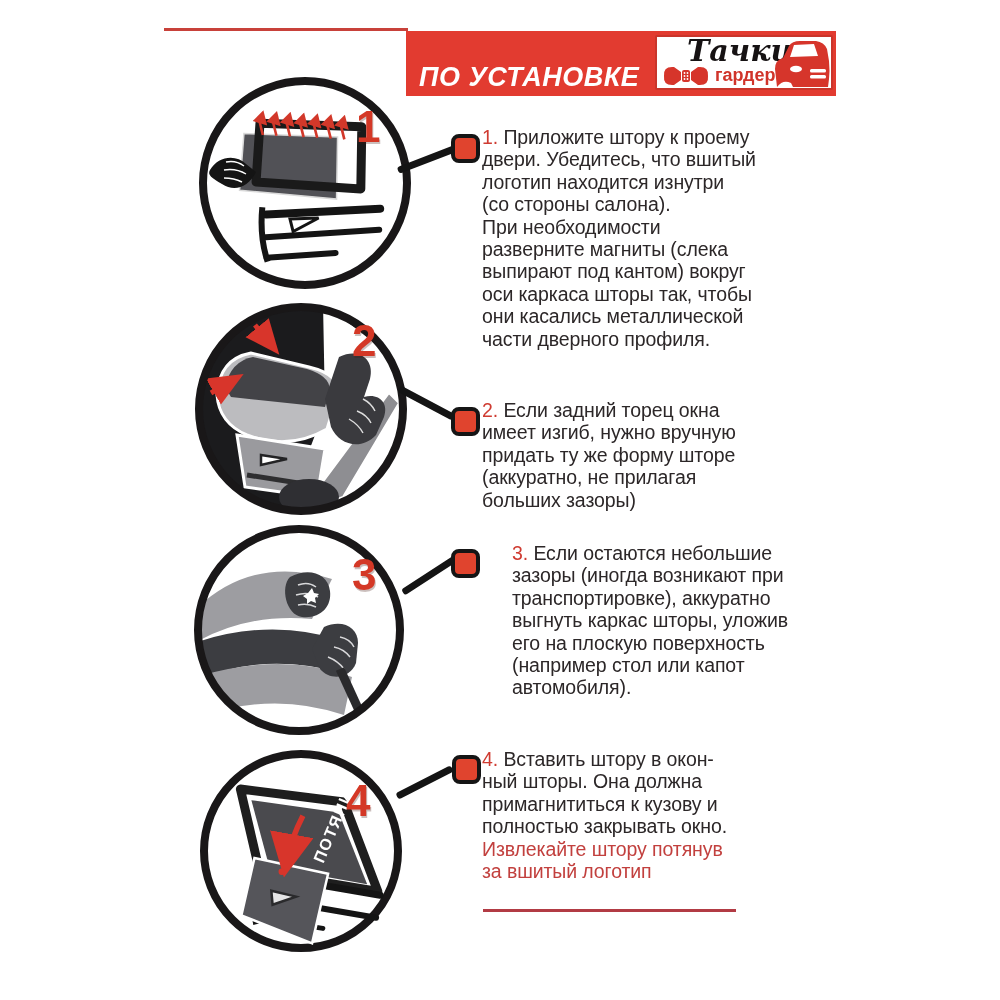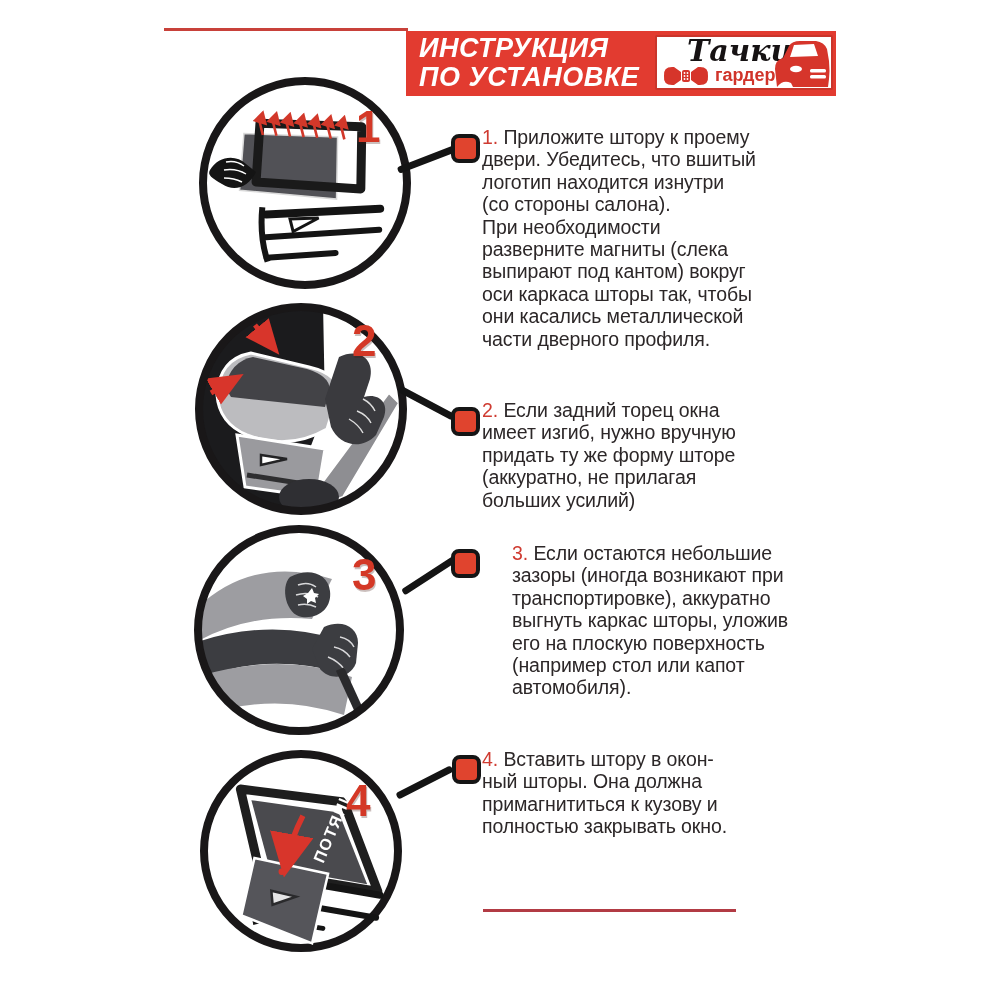--- a/index.html
+++ b/index.html
@@ -47,21 +47,21 @@
   .i1{left:196px;top:74px;} .i2{left:191px;top:299px;} .i3{left:190px;top:521px;} .i4{left:198px;top:748px;}
 </style>
 </head>
 <body>
 
 <div class="page">
 
   <div class="top-rule"></div>
   <div class="band">
     <div class="band-title">
-      <span>ИНСТРУКЦИЯ</span><br>
+      <br>
       <span>ПО УСТАНОВКЕ</span>
     </div>
     <div class="logo-box">
       <svg class="bowtie" width="50" height="26" viewBox="0 0 50 26">
         <path d="M3,13 Q2,3 13,4 L20,9 L20,17 L13,22 Q2,23 3,13 Z" fill="#d6352b"></path>
         <path d="M47,13 Q48,3 37,4 L30,9 L30,17 L37,22 Q48,23 47,13 Z" fill="#d6352b"></path>
         <rect x="21" y="7" width="8" height="12" rx="2" fill="#d6352b"></rect>
         <circle cx="23.5" cy="10" r="0.9" fill="#fff"></circle>
           <circle cx="26.5" cy="10" r="0.9" fill="#fff"></circle>
         <circle cx="23.5" cy="13" r="0.9" fill="#fff"></circle>
@@ -156,21 +156,21 @@
   </svg>
   <div class="step-num n2">2</div>
   <div class="conn c2"></div>
   <div class="pin p2"></div>
   <div class="step-text t2">
     <span class="pfx">2.</span>
     <span class="body">Если задний торец окна
 имеет изгиб, нужно вручную
 придать ту же форму шторе
 (аккуратно, не прилагая
-больших усилий)</span>
+больших зазоры)</span>
   </div>
 
   <svg class="illus i3" width="218" height="218" viewBox="0 0 218 218">
     <defs>
         <clipPath id="clip3">
           <circle cx="109" cy="109" r="101"></circle>
         </clipPath>
       </defs>
     <circle cx="109" cy="109" r="101" fill="#ffffff"></circle>
     <g clip-path="url(#clip3)">
@@ -223,16 +223,18 @@
   </svg>
   <div class="step-num n4">4</div>
   <div class="conn c4"></div>
   <div class="pin p4"></div>
   <div class="step-text t4">
     <span class="pfx">4.</span>
     <span class="body">Вставить штору в окон-
 ный шторы. Она должна
 примагнититься к кузову и
 полностью закрывать окно.</span>
+    <span class="hl">Извлекайте штору потянув
+за вшитый логотип</span>
   </div>
   <div class="end-rule"></div>
 
 </div>
 
 </body></html>

